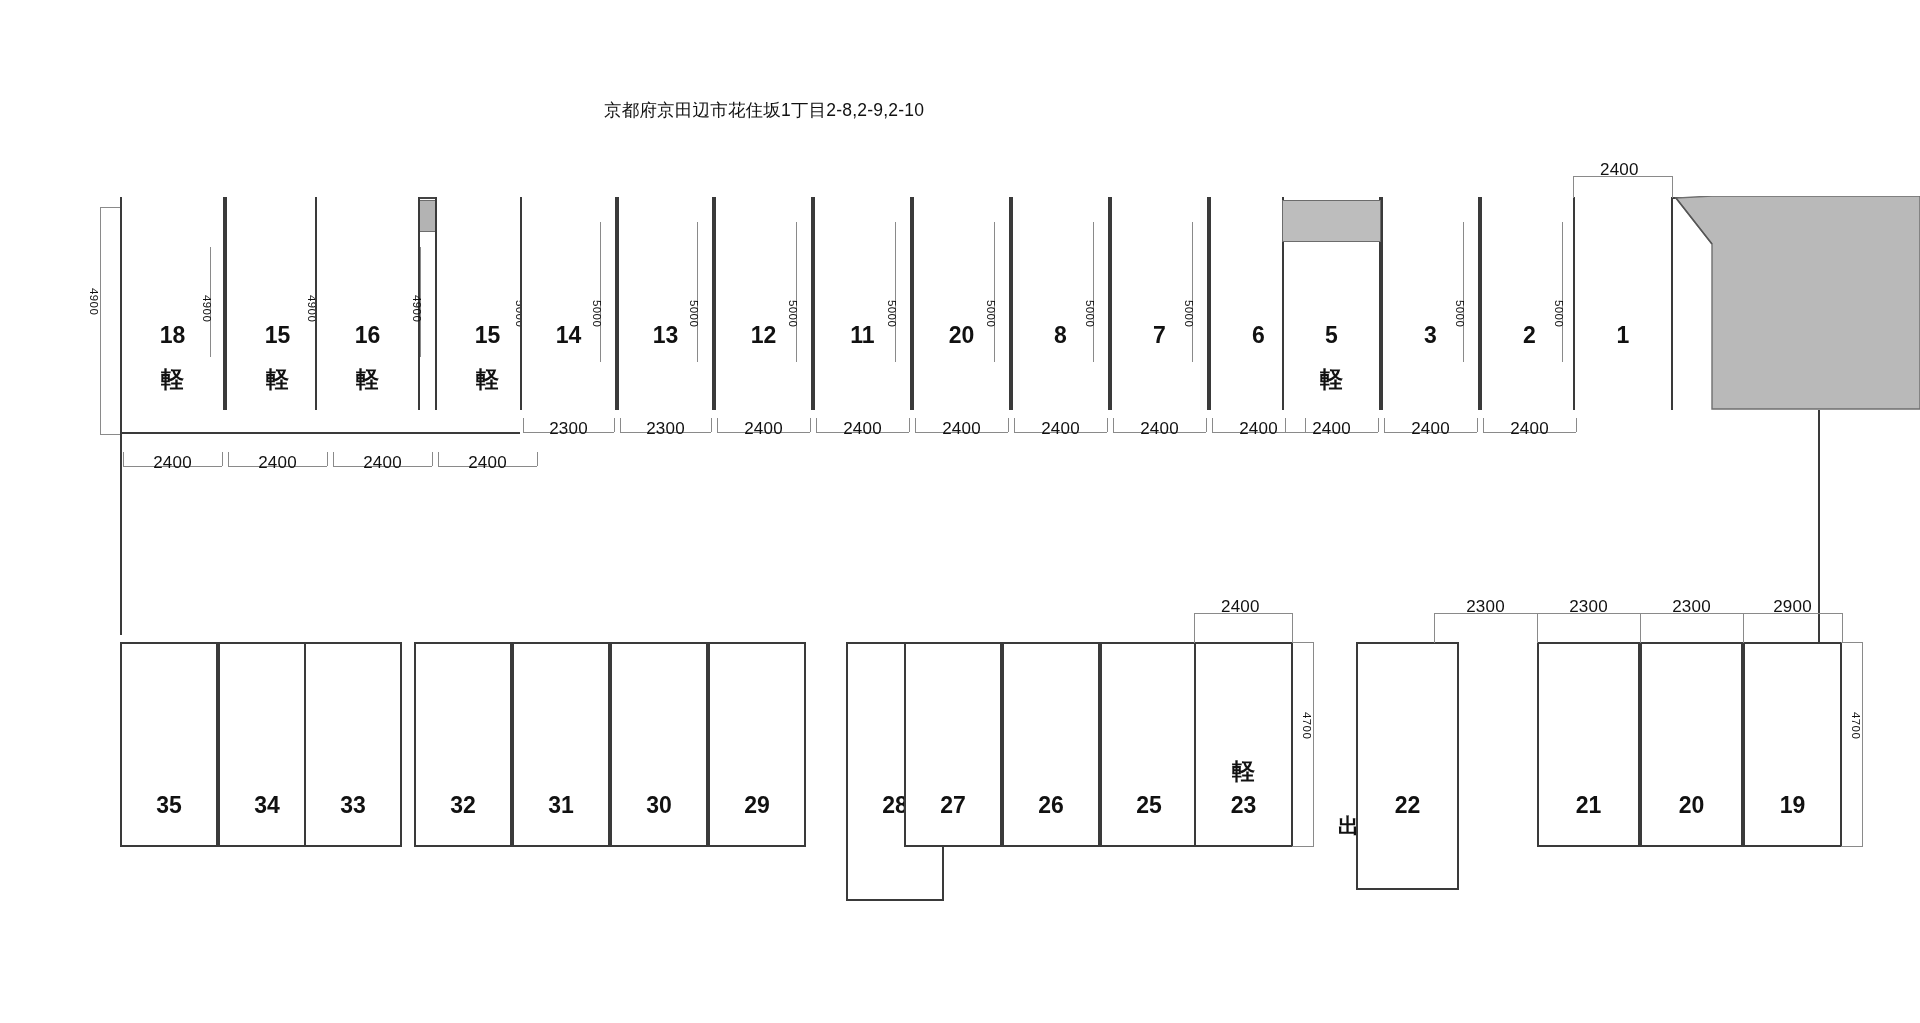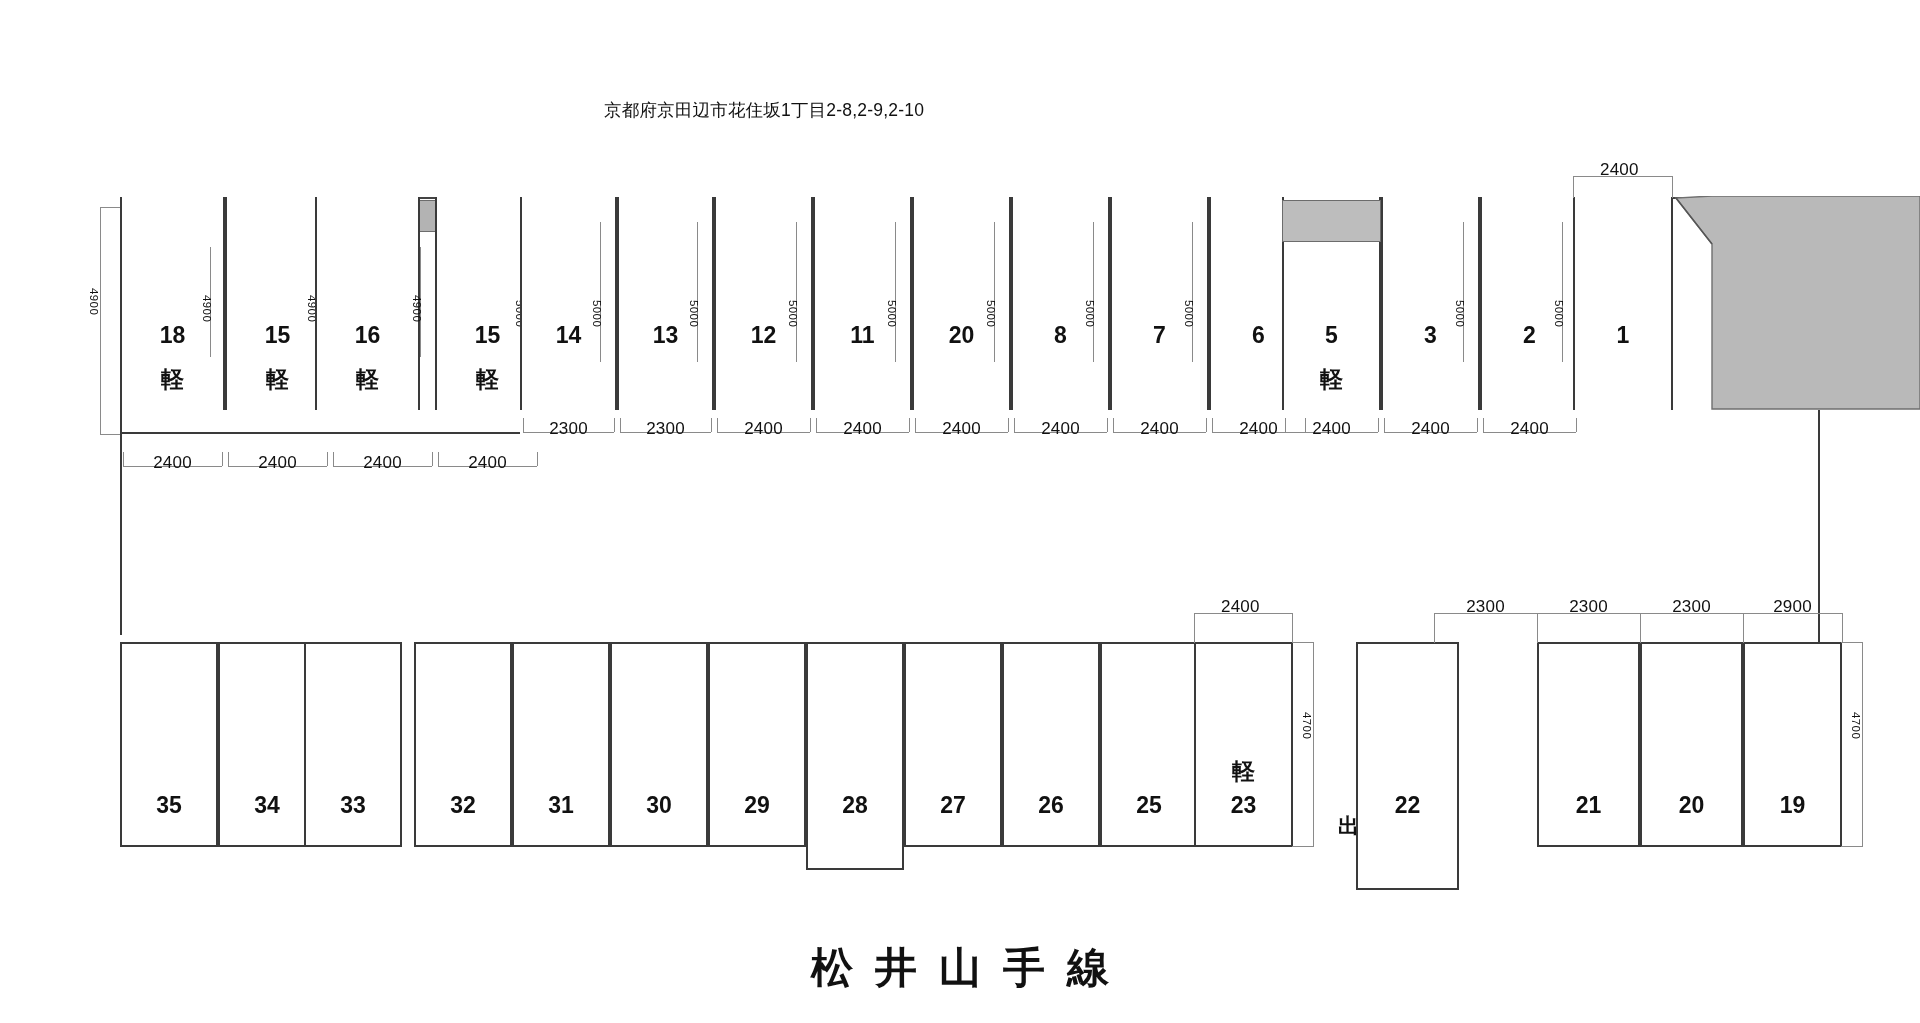--- a/index.html
+++ b/index.html
@@ -345,21 +345,21 @@
       </div>
       <div class="stall botstall" style="left: 512px; top: 642px; width: 98px; height: 205px;">
         <div class="num">31</div>
       </div>
       <div class="stall botstall" style="left: 610px; top: 642px; width: 98px; height: 205px;">
         <div class="num">30</div>
       </div>
       <div class="stall botstall" style="left: 708px; top: 642px; width: 98px; height: 205px;">
         <div class="num">29</div>
       </div>
-      <div class="stall botstall" style="left: 806px; top: 642px; width: 98px; height: 228px;">
+      <div class="stall botstall" style="left: 846px; top: 642px; width: 98px; height: 259px;">
         <div class="num">28</div>
       </div>
       <div class="stall botstall" style="left: 904px; top: 642px; width: 98px; height: 205px;">
         <div class="num">27</div>
       </div>
       <div class="stall botstall" style="left: 1002px; top: 642px; width: 98px; height: 205px;">
         <div class="num">26</div>
       </div>
       <div class="stall botstall" style="left: 1100px; top: 642px; width: 98px; height: 205px;">
         <div class="num">25</div>
@@ -410,15 +410,14 @@
       <div class="vline-thin abs" style="left: 1743px; top: 613px; height: 30px;"></div>
       <div class="vline-thin abs" style="left: 1842px; top: 613px; height: 30px;"></div>
       <div class="dim abs" style="left: 1743px; top: 597px; width: 99px; text-align: center;">2900</div>
     </div>
 
   <div class="vline-thin abs" style="left:1862px; top:642px; height:205px;"></div>
   <div class="hline-thin abs" style="left:1841px; top:642px; width:22px;"></div>
   <div class="hline-thin abs" style="left:1841px; top:846px; width:22px;"></div>
   <div class="dim-v abs" style="left:1850px; top:712px;">4700</div>
 
-  <div class="abs" id="road-label">松井山手線</div>
 
 </div>
 
 </body></html>

